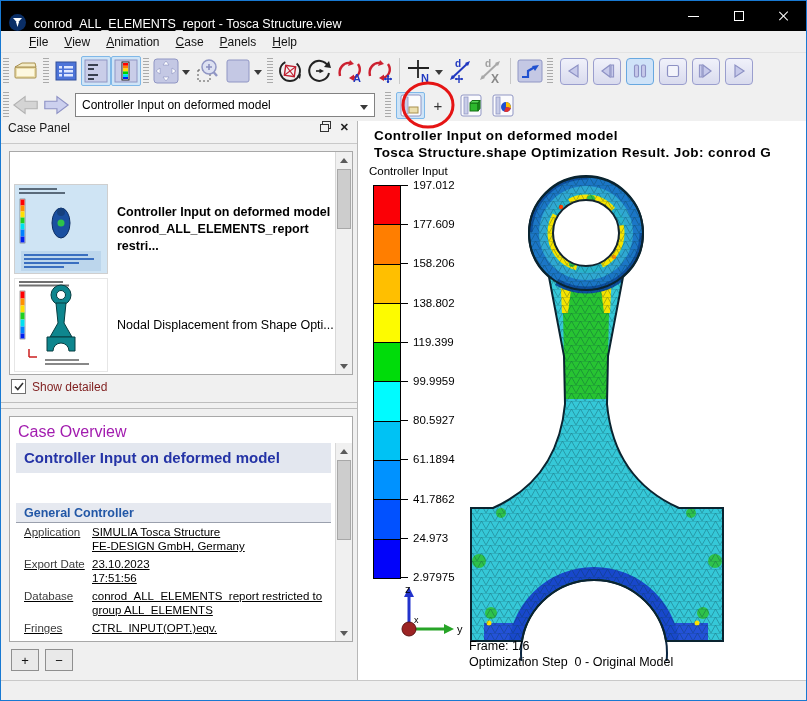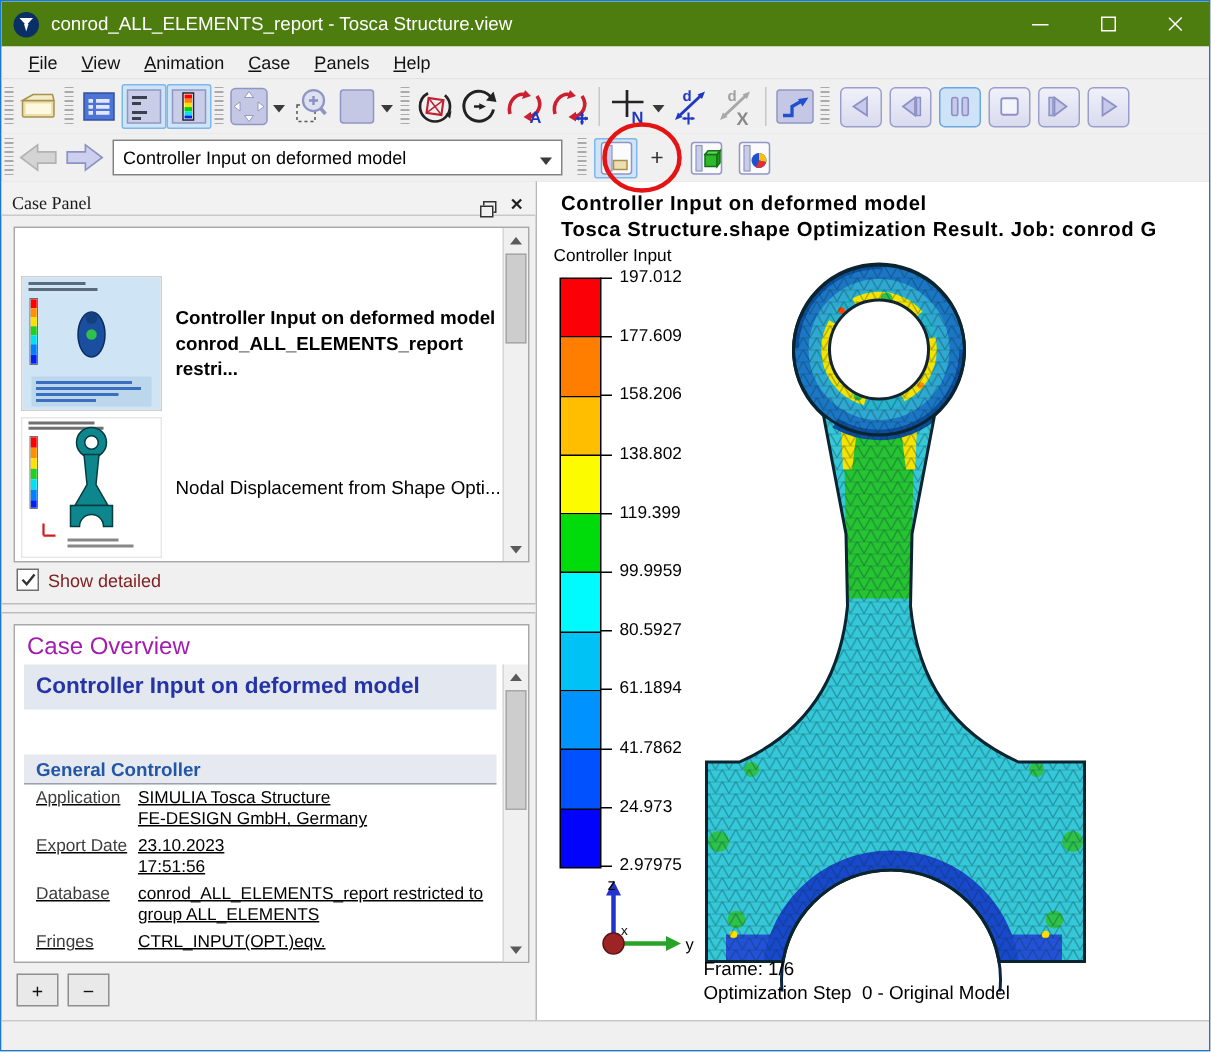--- a/index.html
+++ b/index.html
@@ -1,50 +1,50 @@
 <!DOCTYPE html>
 <html><head>
 <meta charset="utf-8">
 <style>
   html,body{margin:0;padding:0;background:#d8d8d8;font-family:"Liberation Sans",sans-serif;}
   #window{position:relative;width:807px;height:701px;background:#f0f0f0;border:1px solid #1879d2;box-sizing:border-box;overflow:hidden;}
   
-  .titlebar{position:absolute;left:0;top:0;width:100%;height:30px;background:#4d7c0f;display:flex;align-items:center;}
+  .titlebar{position:absolute;left:0;top:0;width:100%;height:30px;background:#000000;display:flex;align-items:flex-end;}
   .app-icon{width:17px;height:17px;margin-left:8px;border-radius:50%;background:#0a2e66;display:flex;align-items:center;justify-content:center;flex:0 0 auto;}
   .titlebar .title{color:#fff;font-size:12.5px;margin-left:8px;white-space:nowrap;}
   .win-btns{margin-left:auto;display:flex;height:30px;}
   .win-btn{width:45px;height:30px;display:flex;align-items:center;justify-content:center;color:#fff;font-size:12px;}
   .glyph-min{width:11px;height:1px;background:#fff;}
   .glyph-max{width:10px;height:10px;border:1px solid #fff;box-sizing:border-box;}
   .glyph-close{position:relative;width:12px;height:12px;}
   .glyph-close:before,.glyph-close:after{content:"";position:absolute;left:5px;top:0;width:1.4px;height:12px;background:#fff;}
   .glyph-close:before{transform:rotate(45deg);}
   .glyph-close:after{transform:rotate(-45deg);}
   
-  .menubar{position:absolute;left:0;top:30px;width:100%;height:22px;background:#f0f0f0;display:flex;align-items:center;padding-left:10px;box-sizing:border-box;border-bottom:1px solid #e3e3e3;}
+  .menubar{position:absolute;left:0;top:30px;width:100%;height:22px;background:#f0f0f0;display:flex;align-items:center;padding-left:20px;box-sizing:border-box;border-bottom:1px solid #e3e3e3;}
   .menu-item{display:inline-block;padding:3px 8px;font-size:12px;color:#111;}
   .menu-item::first-letter{text-decoration:underline;}
   
   .toolbar1{position:absolute;left:0;top:52px;width:100%;height:36px;background:#f0f0f0;display:flex;align-items:center;border-bottom:1px solid #dcdcdc;}
   .toolbar2{position:absolute;left:0;top:88px;width:100%;height:32px;background:#f0f0f0;display:flex;align-items:center;border-bottom:1px solid #bdbdbd;}
   .handle{width:6px;height:26px;margin:0 2px;background-image:repeating-linear-gradient(to bottom,#aaa 0 1px,transparent 1px 3px);background-size:1px 100%;background-repeat:repeat-x;background-position:1px 0,4px 0;}
   .vsep{width:1px;height:26px;background:#c8c8c8;margin:0 4px;}
   .ibtn{width:30px;height:30px;display:flex;align-items:center;justify-content:center;border:1px solid transparent;border-radius:2px;box-sizing:border-box;flex:0 0 auto;}
   .ibtn.active{background:#cfe4f7;border-color:#7fb8e8;}
   .caret{width:0;height:0;border:4px solid transparent;border-top:5px solid #3a3a3a;margin:6px 3px 0 1px;flex:0 0 auto;}
   .combo{width:300px;height:24px;background:#fff;border:1px solid #828282;display:flex;align-items:center;box-sizing:border-box;margin-left:4px;}
   .combo .combo-text{font-size:12px;padding-left:6px;color:#000;flex:1;white-space:nowrap;overflow:hidden;}
   .combo .caret{margin:8px 6px 0 0;}
   .viewbtn{width:29px;height:27px;border:1px solid transparent;border-radius:2px;display:flex;align-items:center;justify-content:center;margin-left:3px;box-sizing:border-box;}
   .viewbtn.active{background:#cfe4f7;border-color:#7fb8e8;}
   .anim-btn{width:28px;height:27px;border:1px solid #9a9ece;border-radius:4px;background:linear-gradient(#f0f1fa,#d9dbee);display:flex;align-items:center;justify-content:center;margin-left:5px;box-sizing:border-box;}
   .anim-btn.active{background:#cfe3f8;border-color:#68a8e0;}
   
   .dock{position:absolute;left:0;top:120px;width:357px;height:580px;background:#f0f0f0;border-right:1px solid #b8b8b8;box-sizing:border-box;}
-  .dock-header{position:absolute;left:0;top:0;width:100%;height:23px;background:#f2f2f2;border-bottom:1px solid #c9c9c9;display:flex;align-items:flex-end;box-sizing:border-box;font-family:Liberation Serif, serif;}
+  .dock-header{position:absolute;left:0;top:0;width:100%;height:23px;background:#f2f2f2;border-bottom:1px solid #c9c9c9;display:flex;align-items:flex-start;box-sizing:border-box;}
   .dock-header .dock-title{font-size:12px;color:#1a1a1a;margin-left:7px;flex:1;}
   .float-icon{position:relative;width:10px;height:9px;margin-right:10px;}
   .float-icon i{position:absolute;border:1px solid #333;background:#f2f2f2;width:7px;height:6px;display:block;}
   .float-icon i:first-child{left:2px;top:0;}
   .float-icon i:last-child{left:0;top:3px;}
   .dock-close{font-size:11px;color:#222;margin-right:8px;font-weight:bold;}
   .group-box{position:absolute;background:#fff;border:1px solid #a8a8a8;box-sizing:border-box;overflow:hidden;}
   .tbox{left:8px;top:30px;width:344px;height:224px;}
   .tbox-title{font-size:13.5px;color:#1a1a1a;margin:7px 0 4px 8px;}
   .case-item{position:absolute;left:4px;width:320px;display:flex;}

